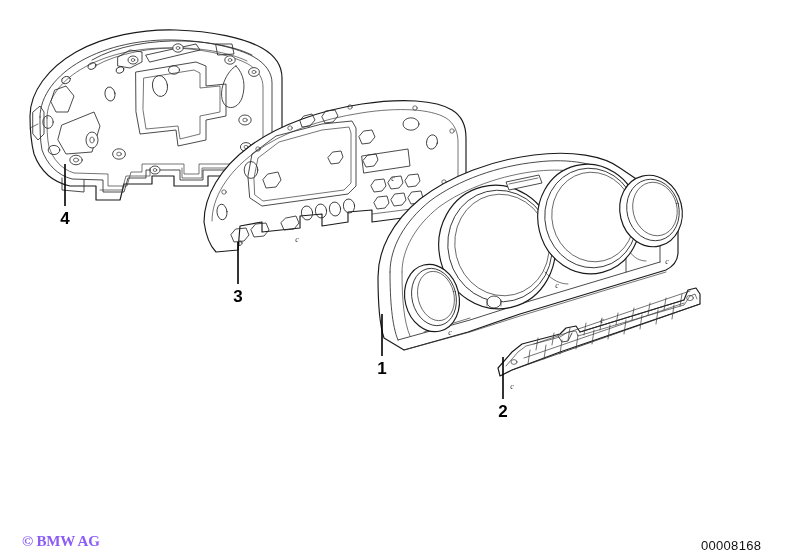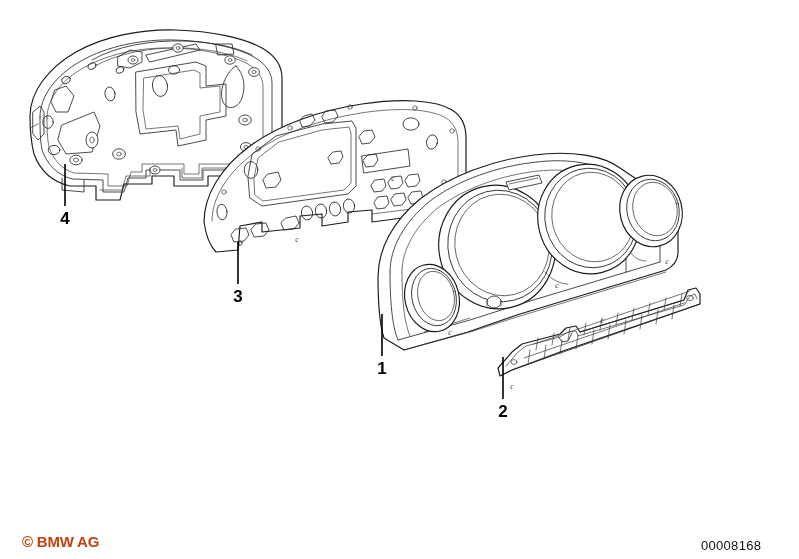--- a/index.html
+++ b/index.html
@@ -74,25 +74,25 @@
     font-family: "Liberation Serif", serif;
     font-size: 8px;
     font-style: italic;
     fill: #333333;
     text-anchor: middle;
   }
   #copyright-notice {
     position: absolute;
     left: 22px;
     top: 533px;
-    font-family: Liberation Sans, sans-serif;
+    font-family: Liberation Serif, serif;
     font-size: 15px;
     font-weight: bold;
     letter-spacing: -0.2px;
-    color: #c2410c;
+    color: #8b5cf6;
     white-space: nowrap;
   }
   #diagram-number {
     position: absolute;
     left: 701px;
     top: 538px;
     font-family: "Liberation Sans", sans-serif;
     font-size: 13px;
     font-weight: normal;
     letter-spacing: 0.3px;

